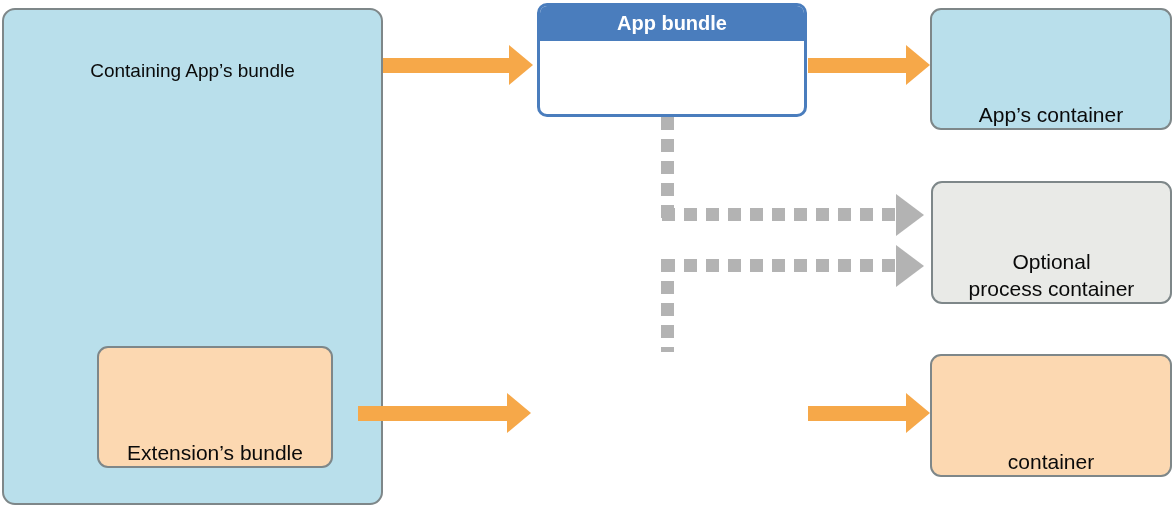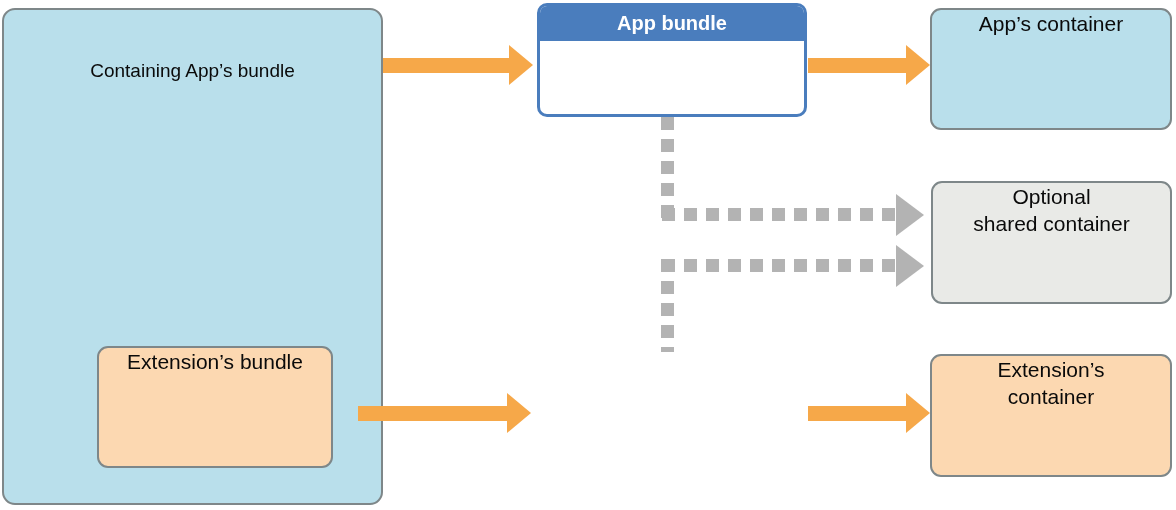--- a/index.html
+++ b/index.html
@@ -27,21 +27,21 @@
   }
   .box {
     position: absolute;
     border-radius: 11px;
   }
   .plain-box {
     border: 2px solid var(--box-border);
     color: var(--text-color);
     font-size: 21px;
     display: flex;
-    align-items: flex-start;
+    align-items: flex-end;
     justify-content: center;
     text-align: center;
     line-height: 27px;
   }
   .bundle-big {
     left: 2px; top: 8px; width: 381px; height: 497px;
     background: var(--light-blue);
     border: 2px solid var(--box-border);
     border-radius: 13px;
   }
@@ -145,27 +145,26 @@
   </div>
 
 
   <div class="box plain-box container-app">
     <span>App’s container</span>
   </div>
 
   <div class="box plain-box container-shared">
     <div>
       <div>Optional</div>
-      <div>shared container</div>
+      <div>process container</div>
     </div>
   </div>
 
   <div class="box plain-box container-ext">
     <div>
-      <div>Extension’s</div>
       <div>container</div>
     </div>
   </div>
 
   <div>
     <div class="shaft" style="left:383px; top:58px; width:126px;"></div>
     <div class="head" style="left:509px; top:45px;"></div>
   </div>
 
   <div>

